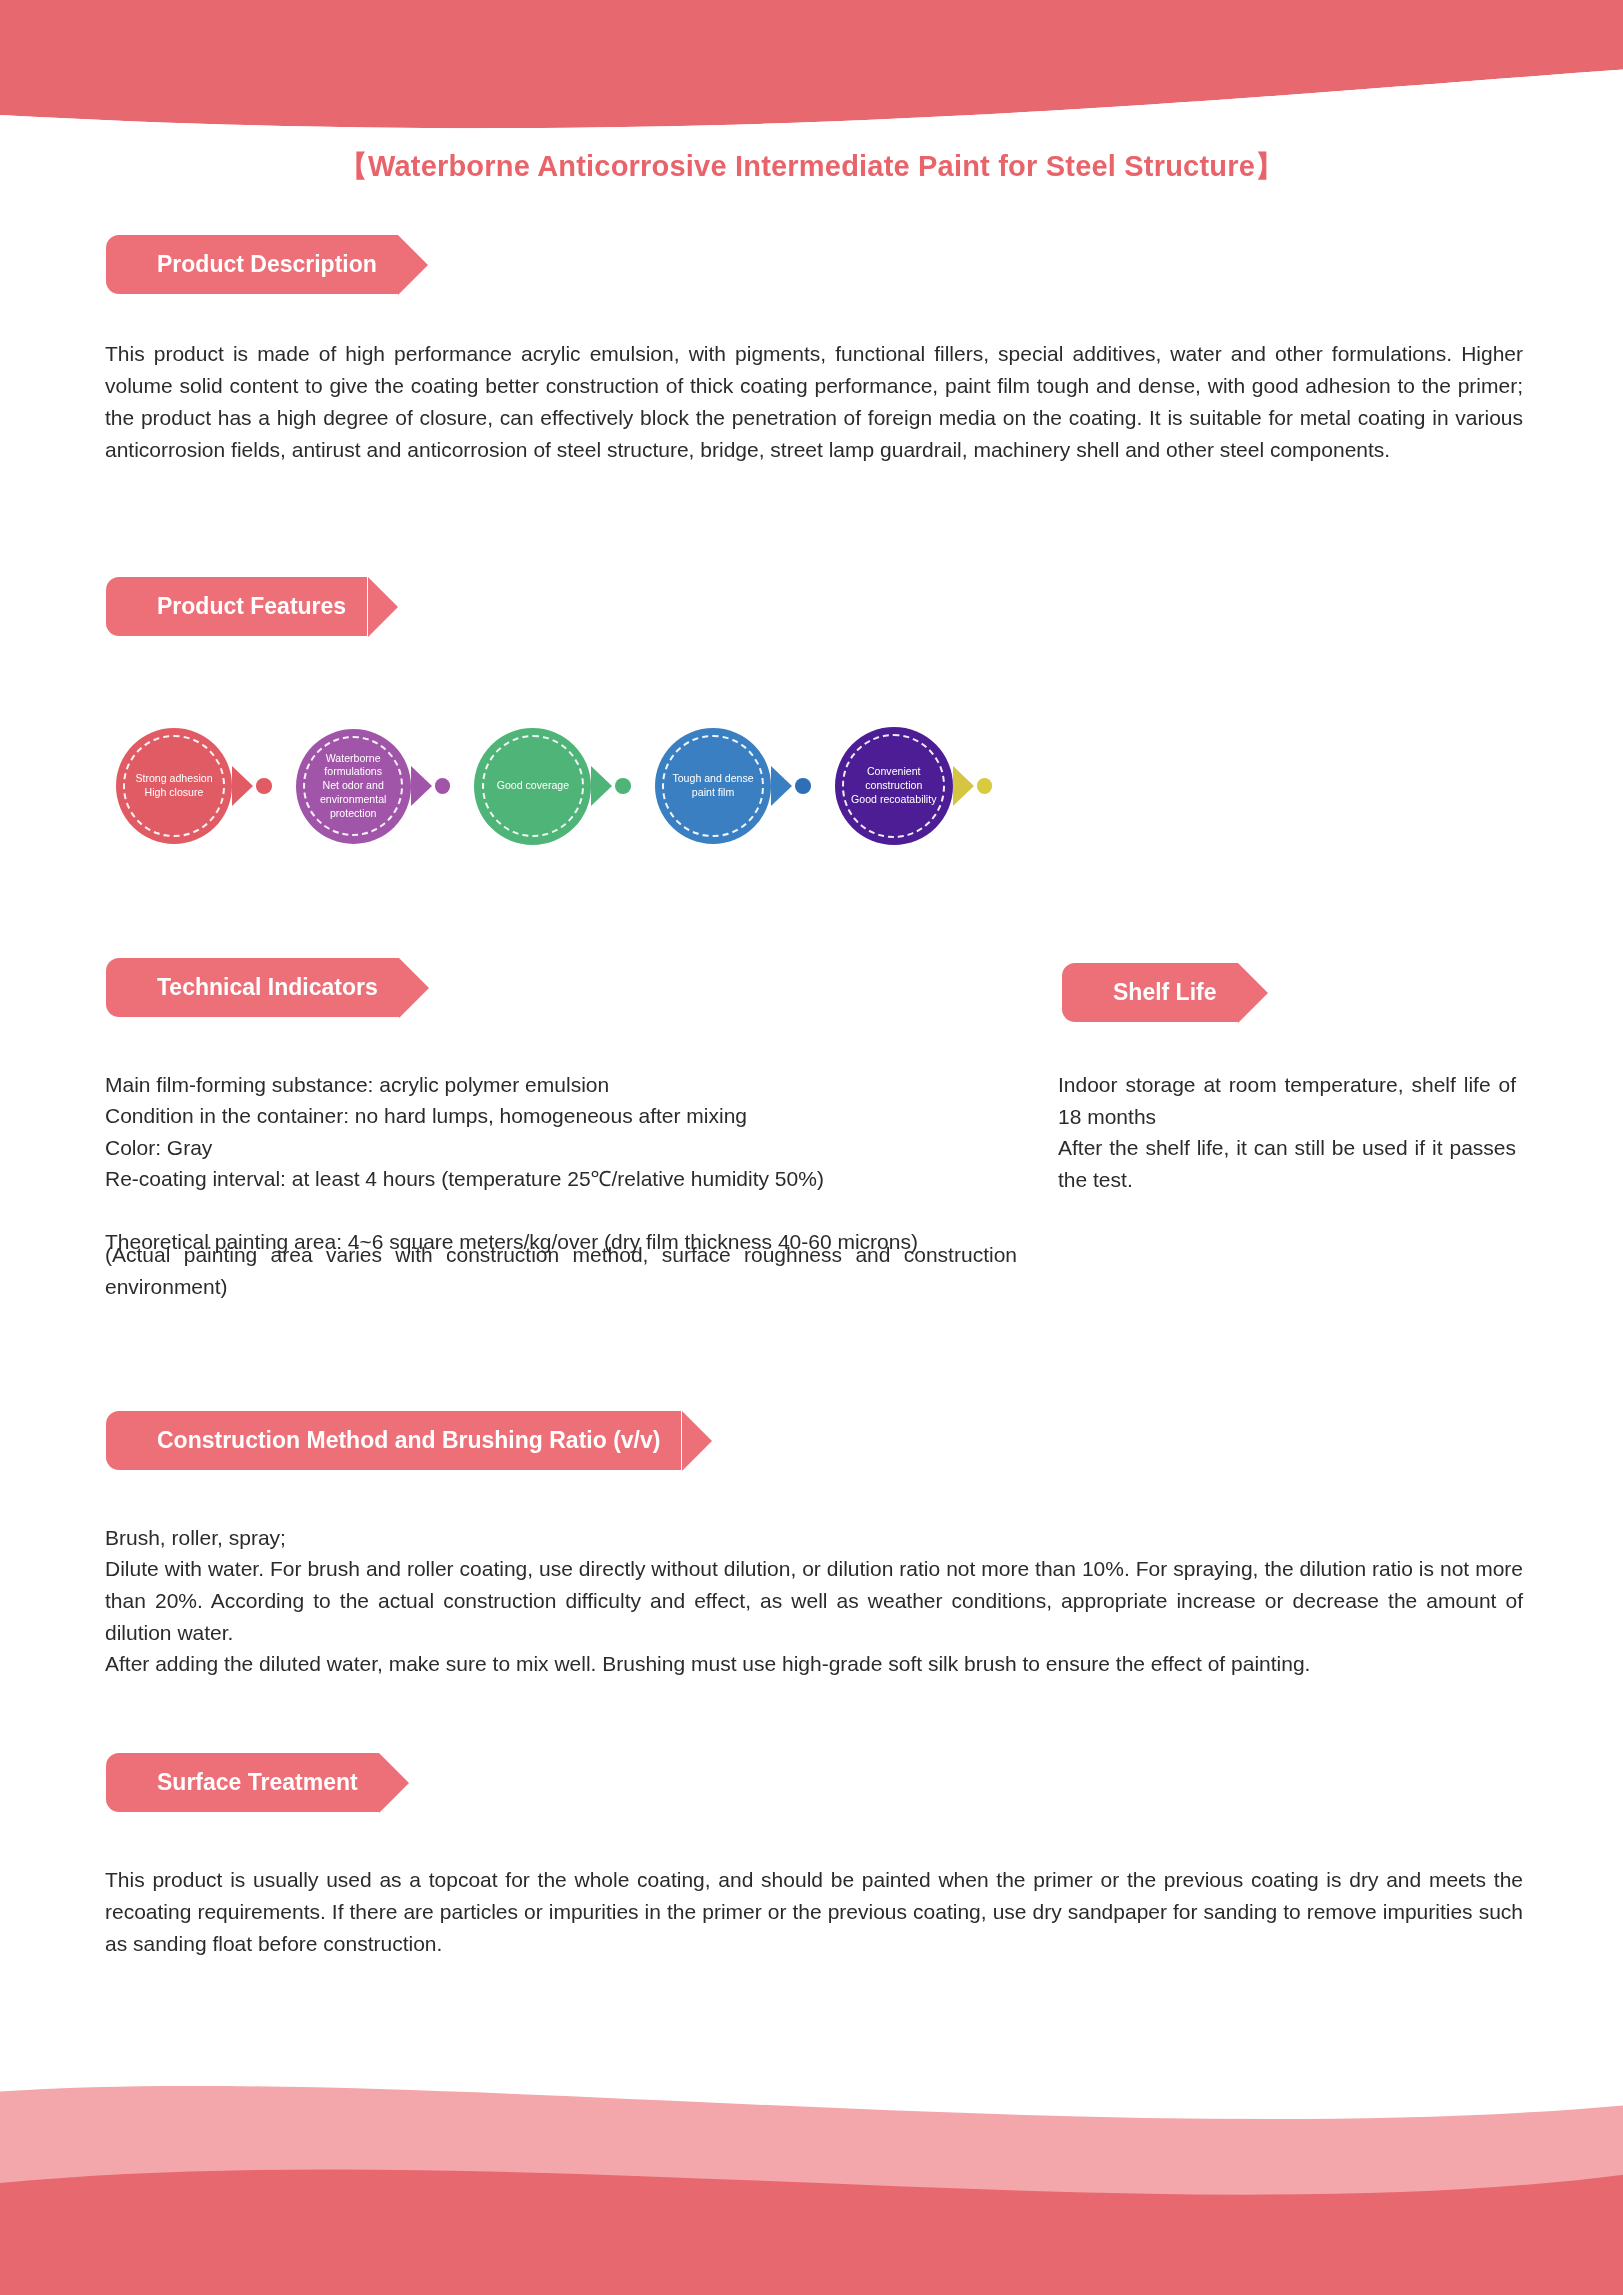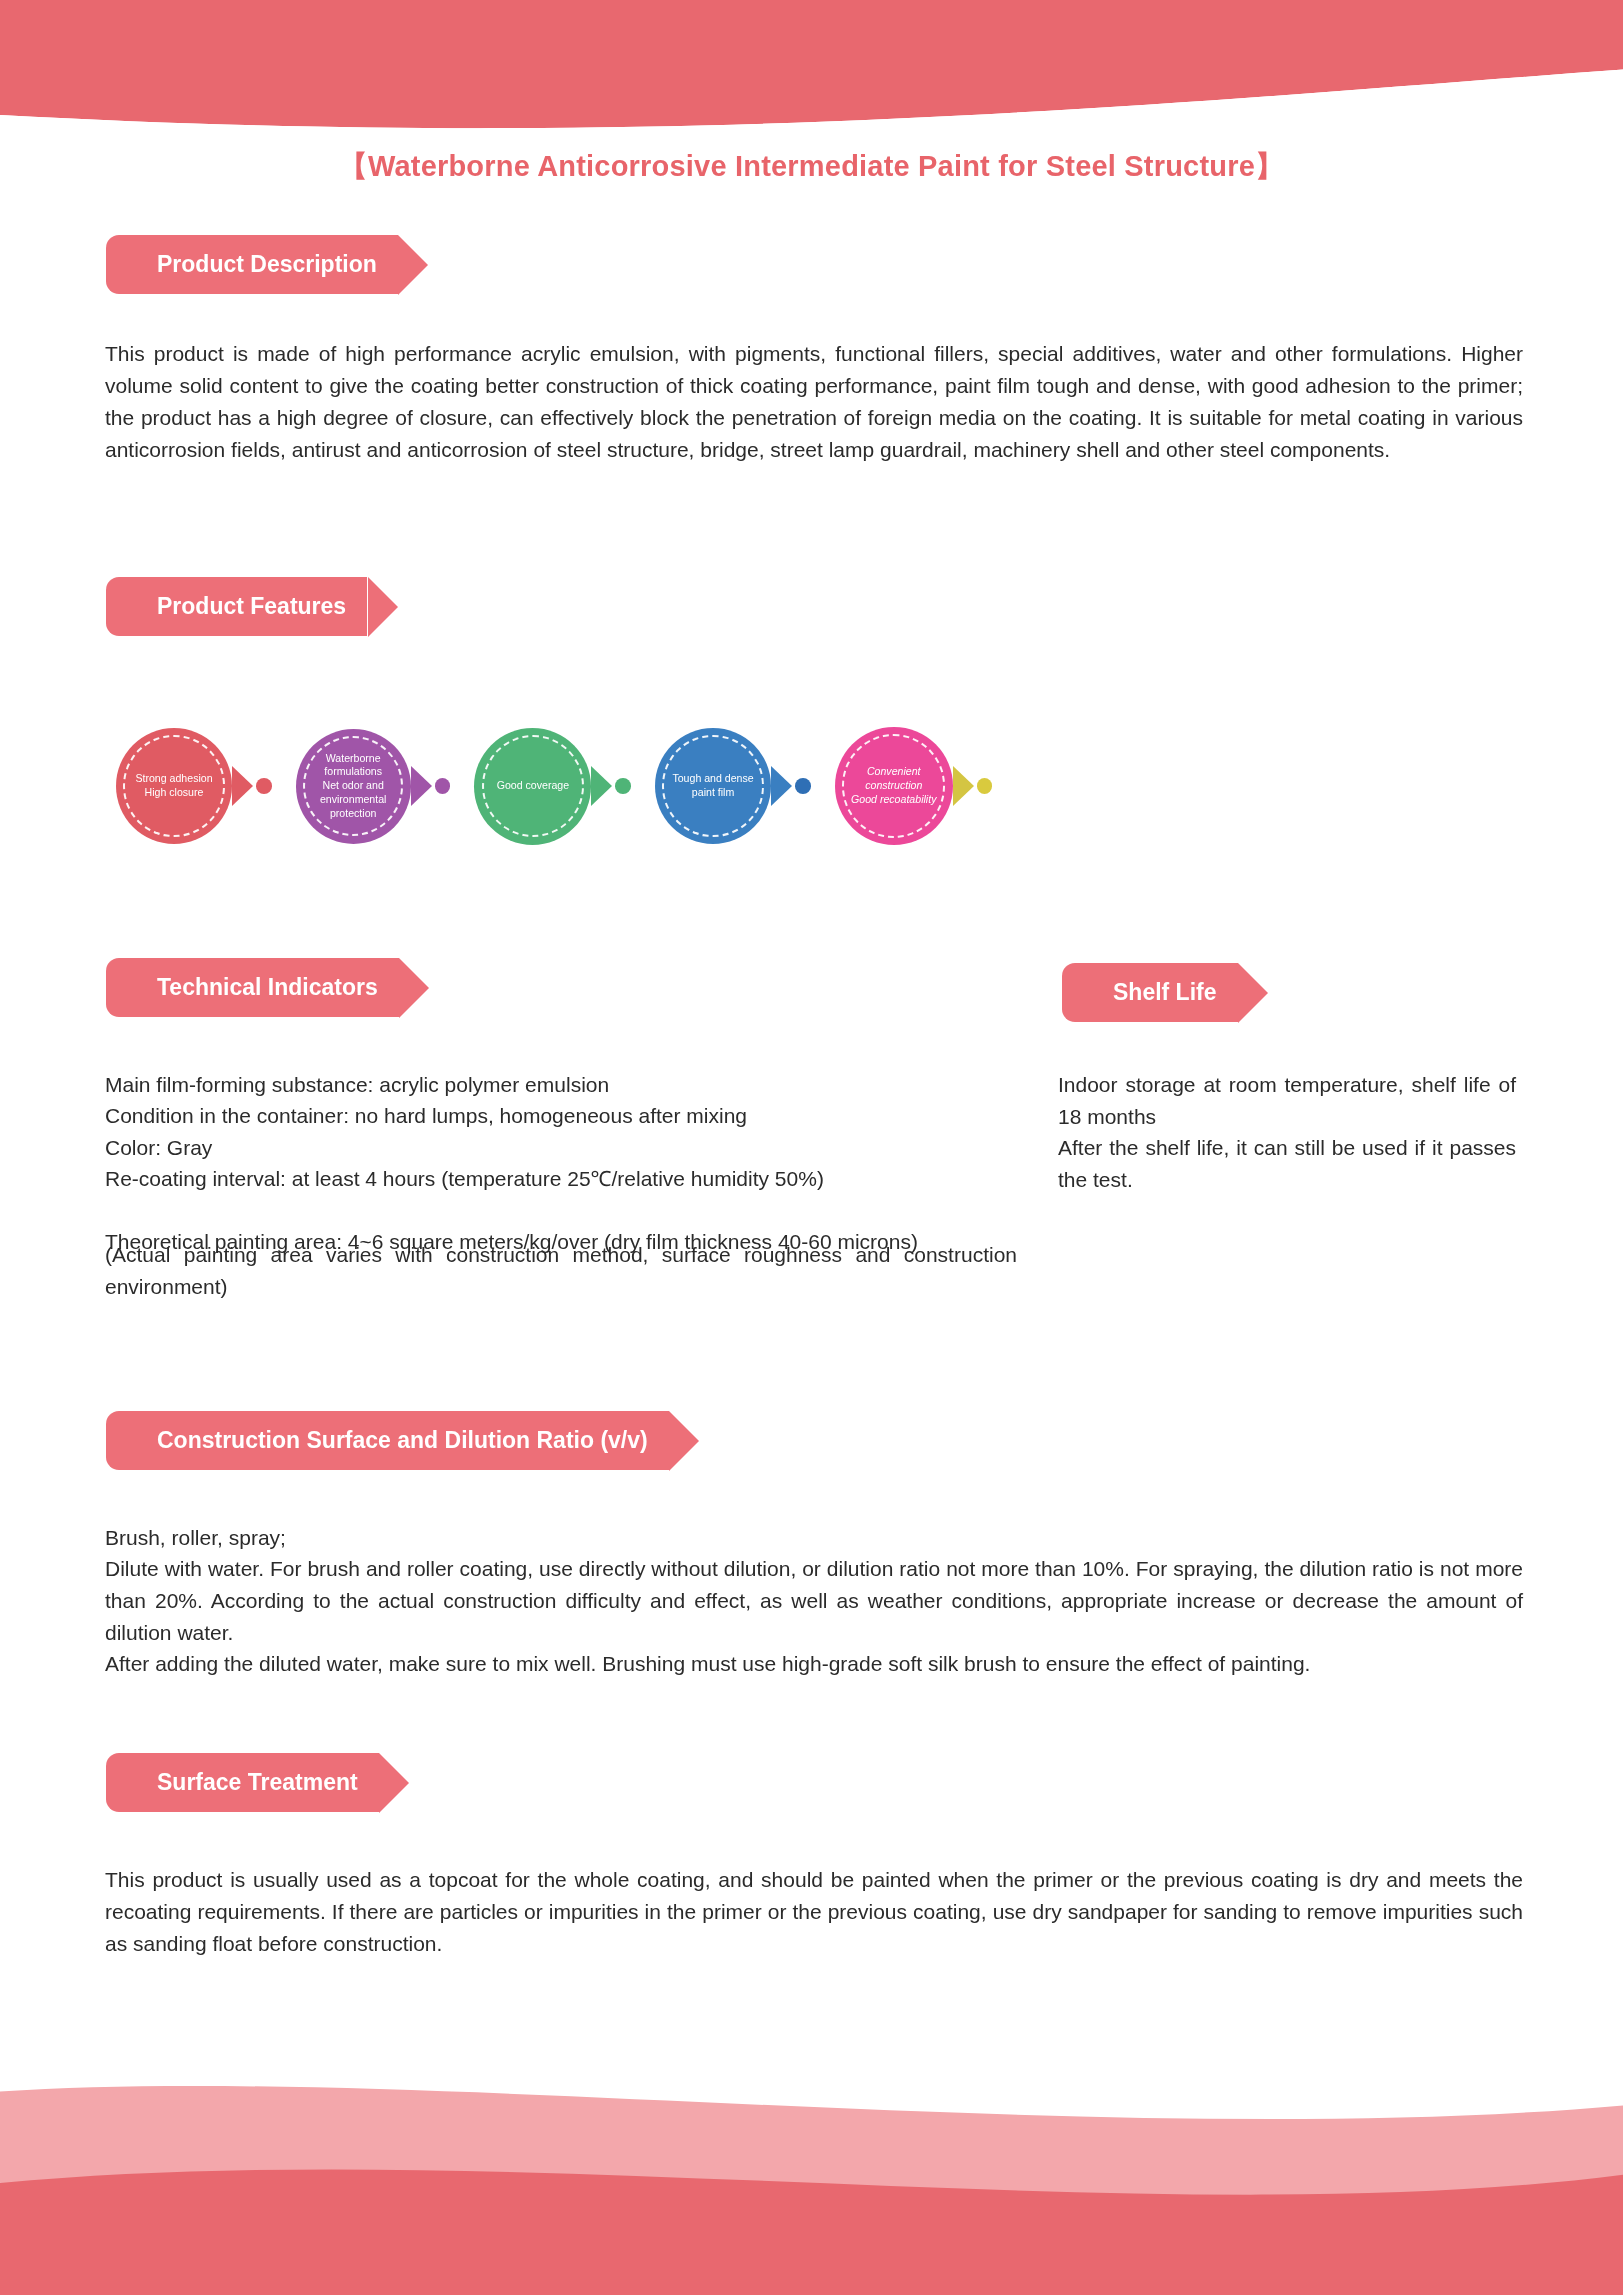--- a/index.html
+++ b/index.html
@@ -197,21 +197,21 @@
 
     <div class="feat s4" style="background:#3a7fc1;">
       <span class="inner-ring"></span>
       <span class="arrow" style="border-left:21px solid #3a7fc1;"></span>
       <span class="flabel">Tough and dense<br>paint film</span>
     </div>
     <div class="gap-a"></div>
     <div class="dot" style="background:#2f6fb5;"></div>
     <div class="gap-b"></div>
 
-    <div class="feat s5" style="background:#ec4899;font-style:italic;">
+    <div class="feat s5" style="background:#4c1d95;">
       <span class="inner-ring"></span>
       <span class="arrow" style="border-left:21px solid #d4c542;"></span>
       <span class="flabel">Convenient construction<br>Good recoatability</span>
     </div>
     <div class="gap-a"></div>
     <div class="dot" style="background:#d9ca3e;"></div>
 
   </div>
 
   <div class="banner" style="left:106px; top:958px;">
@@ -226,21 +226,21 @@
   <div class="para" style="left:105px; top:1239px; width:912px;">(Actual painting area varies with construction method, surface roughness and construction environment)</div>
 
   <div class="banner" style="left:1062px; top:963px;">
     <span>Shelf Life</span>
   </div>
 
   <div class="para" style="left:1058px; top:1069px; width:458px;">Indoor storage at room temperature, shelf life of 18 months</div>
   <div class="para" style="left:1058px; top:1132px; width:458px;">After the shelf life, it can still be used if it passes the test.</div>
 
   <div class="banner" style="left:106px; top:1411px;">
-    <span>Construction Surface and Dilution Ratio (v/v)</span>
+    <span>Construction Method and Brushing Ratio (v/v)</span>
   </div>
 
   <div class="para nojustify" style="left:105px; top:1522px; width:1418px;">Brush, roller, spray;</div>
   <div class="para" style="left:105px; top:1553px; width:1418px;">Dilute with water. For brush and roller coating, use directly without dilution, or dilution ratio not more than 10%. For spraying, the dilution ratio is not more than 20%. According to the actual construction difficulty and effect, as well as weather conditions, appropriate increase or decrease the amount of dilution water.</div>
   <div class="para" style="left:105px; top:1648px; width:1418px;">After adding the diluted water, make sure to mix well. Brushing must use high-grade soft silk brush to ensure the effect of painting.</div>
 
   <div class="banner" style="left:106px; top:1753px;">
     <span>Surface Treatment</span>
   </div>
 

